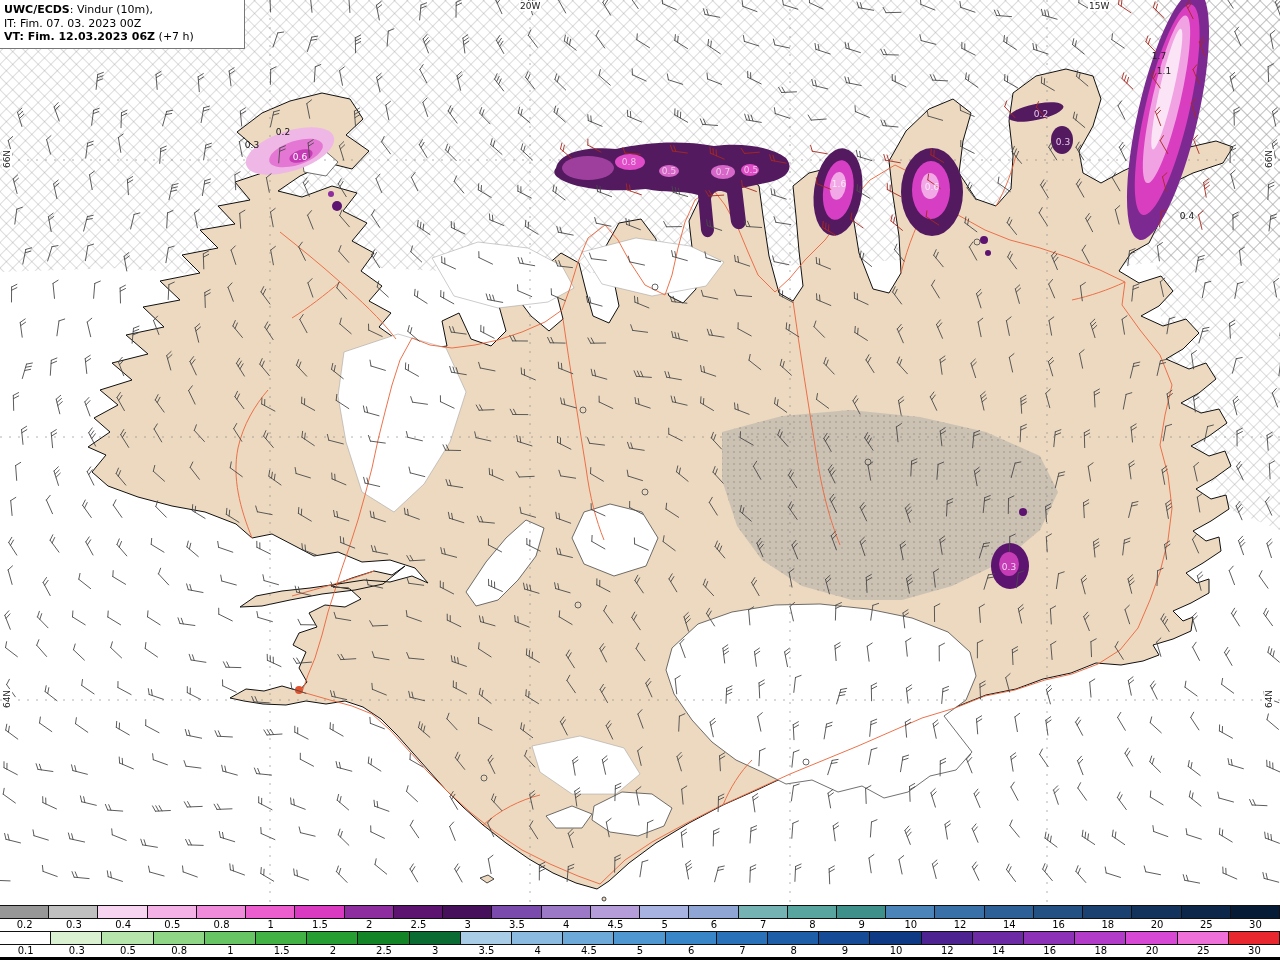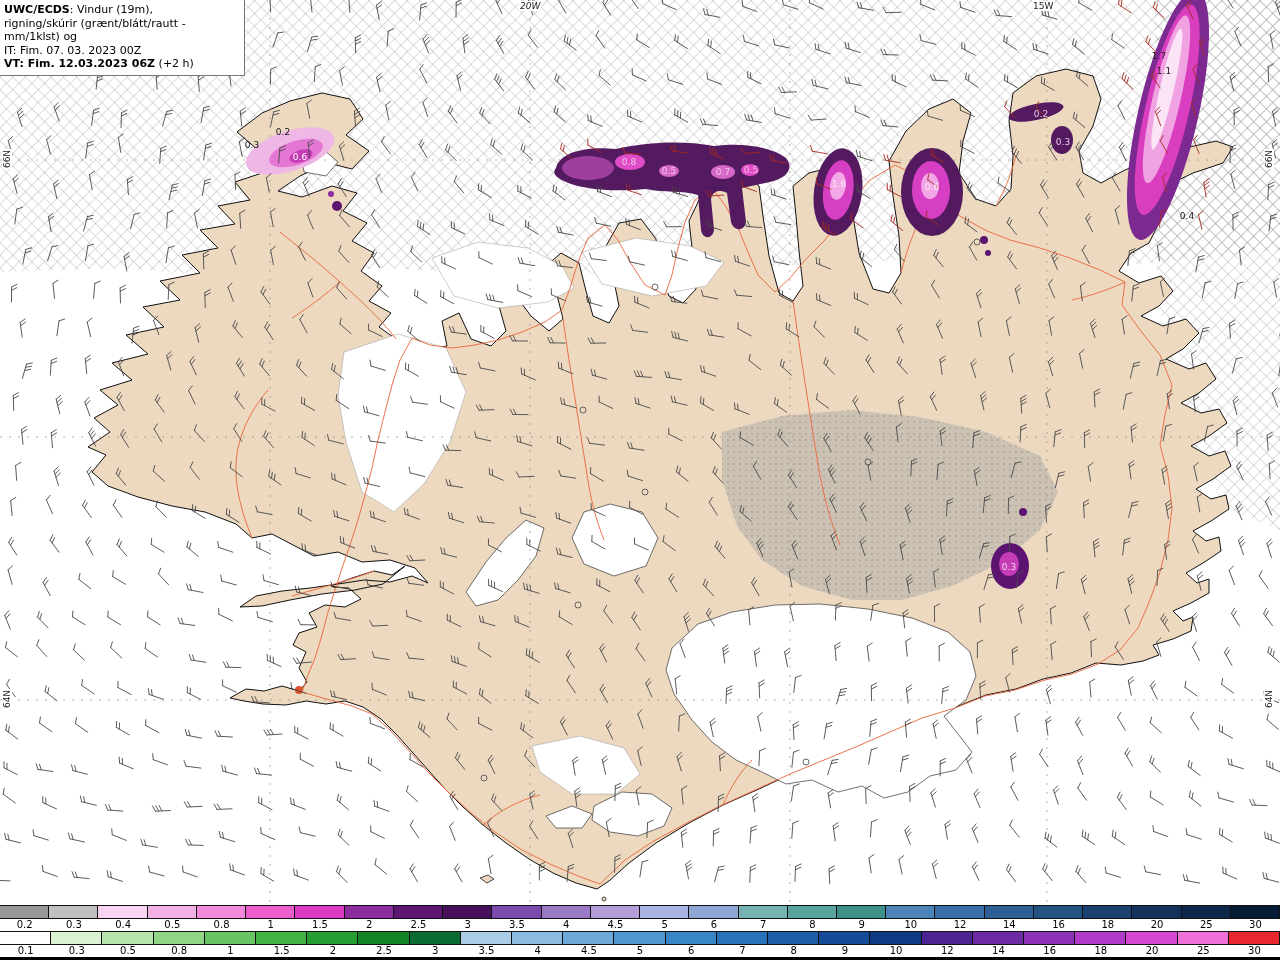--- a/index.html
+++ b/index.html
@@ -165,27 +165,26 @@
         <text x="1041" y="117" fill="#e8c8e8">0.2</text>
         <text x="1063" y="145" fill="#e8c8e8">0.3</text>
         <text x="1159" y="59" fill="#222222">1.7</text>
         <text x="1164" y="74" fill="#222222">1.1</text>
         <text x="1187" y="219" fill="#111111">0.4</text>
         <text x="1009" y="570" fill="#f0d8f0">0.3</text>
       </g>
 </svg>
 
 <div class="hdr">
-  <div><b>UWC/ECDS</b><span>: Vindur (19m),</span></div>
-  <div>rigning/skúrir (grænt/blátt/rautt - mm/1klst) og</div>
+  <div><b>UWC/ECDS</b><span>: Vindur (10m),</span></div>
   <div>IT: Fim. 07. 03. 2023 00Z</div>
-  <div><b>VT: Fim. 12.03.2023 06Z</b><span> (+2 h)</span></div>
+  <div><b>VT: Fim. 12.03.2023 06Z</b><span> (+7 h)</span></div>
 </div>
-<span class="coord" style="left: 519px; top: 1px; font-style: italic;">20W</span>
-    <span class="coord" style="left: 1032px; top: 1px; text-align: center;">15W</span>
+<span class="coord" style="left: 519px; top: 1px;">20W</span>
+    <span class="coord" style="left: 1088px; top: 1px; text-align: center;">15W</span>
     <span class="coord rot" style="left: -3px; top: 154px;">66N</span>
     <span class="coord rot" style="left: -3px; top: 694px;">64N</span>
     <span class="coord rot" style="left: 1259px; top: 154px;">66N</span>
     <span class="coord rot" style="left: 1259px; top: 694px;">64N</span>
   </div>
 
 <div class="legend">
   <div class="bar" id="snow-bar">
       <div class="cell" style="background: rgb(151, 151, 151);"></div>
       <div class="cell" style="background: rgb(192, 192, 192);"></div>

